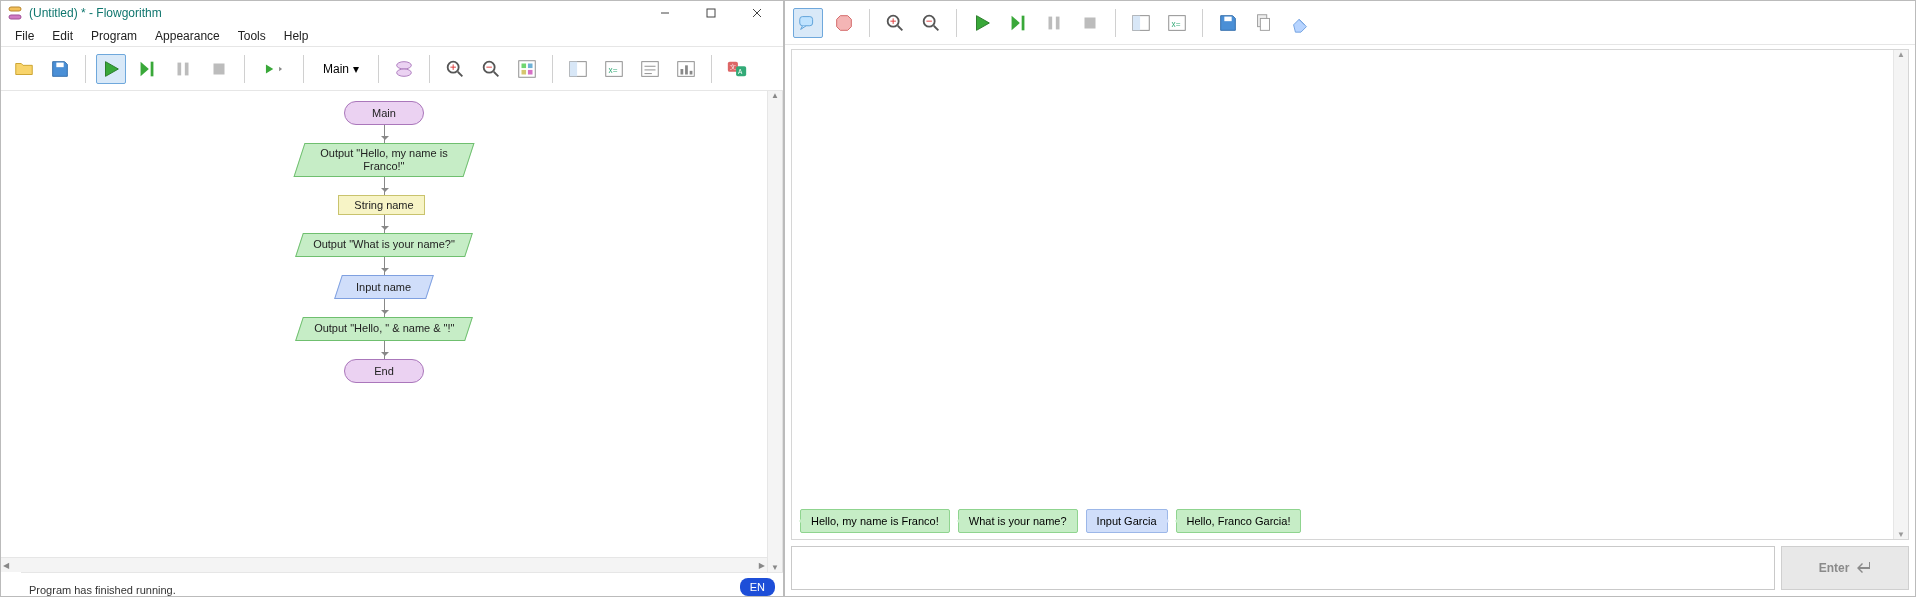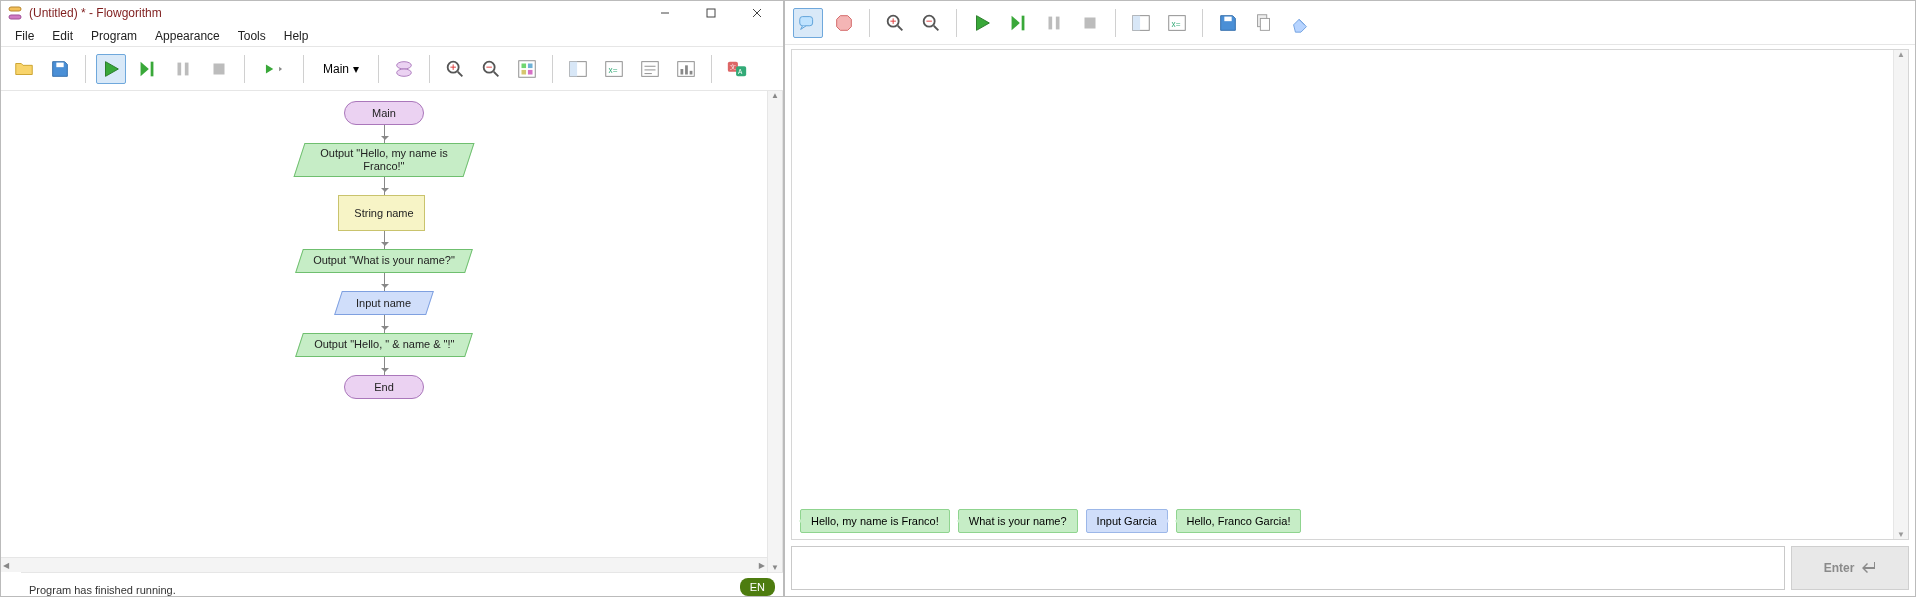--- a/index.html
+++ b/index.html
@@ -20,21 +20,21 @@
   }
   .window.left { width: 784px; }
   .window.right { flex: 1; }
   .titlebar {
     height: 24px;
     display: flex;
     align-items: center;
     padding: 0 6px;
     background: #ffffff;
     font-size: 12px;
-    color: #7f1d1d;
+    color: #0f766e;
     gap: 6px;
   }
   .titlebar .title { flex: 1; }
   .titlebar .winctrl {
     width: 40px;
     display: flex;
     align-items: center;
     justify-content: center;
     height: 100%;
     color: #444;
@@ -127,21 +127,21 @@
   .node-output {
     width:170px;height:34px;
     background:#c6edc6;
     border:1px solid #6fbf6f;
     transform:skewX(-18deg);
     padding:0 8px;
   }
   .node-output .txt { transform:skewX(18deg); display:block; line-height:1.2; }
   .node-output.single { height:24px; }
   .node-declare {
-    width:82px;height:36px;
+    width:82px;height:20px;
     background:#f7f4c6;
     border:1px solid #c9c36d;
     position:relative;
   }
   .node-declare::before {
     content:""; position:absolute;left:-6px;top:-1px;bottom:-1px;width:6px;
     background:#f7f4c6;border:1px solid #c9c36d;border-right:none;
   }
   .node-input {
     width:92px;height:24px;
@@ -159,21 +159,21 @@
   }
   .statusbar {
     height:24px;
     display:flex;align-items:flex-end;
     padding:0 8px;
     border-top:1px solid #e6e6e6;
     font-size:11px;color:#333;margin-left:20px;
   }
   .statusbar .spacer{flex:1;}
   .lang-pill {
-    background:#4d7c0f;color:#fff;
+    background:#1d4ed8;color:#fff;
     border-radius:8px;
     padding:3px 10px;
     font-size:11px;
   }
   
   .console-body {
     flex:1;display:flex;flex-direction:column;
     position:relative;
   }
   .console-chat {
@@ -213,21 +213,21 @@
   .console-input-row {
     display:flex;gap:6px;
     margin:6px;
   }
   .console-input {
     flex:1;height:44px;
     border:1px solid #c9c9c9;
     background:#fff;
   }
   .enter-btn {
-    width:118px;height:44px;
+    width:128px;height:44px;
     display:flex;align-items:center;justify-content:center;gap:6px;
     background:#e8e8e8;border:1px solid #cfcfcf;
     color:#8a8a8a;font-weight:600;
     cursor:pointer;
   }
   .chat-scroll-v {
     position:absolute;right:0;top:0;bottom:0;width:15px;
     background:#f4f4f4;border-left:1px solid #e6e6e6;
     display:flex;flex-direction:column;justify-content:space-between;align-items:center;
     font-size:8px;color:#999;

